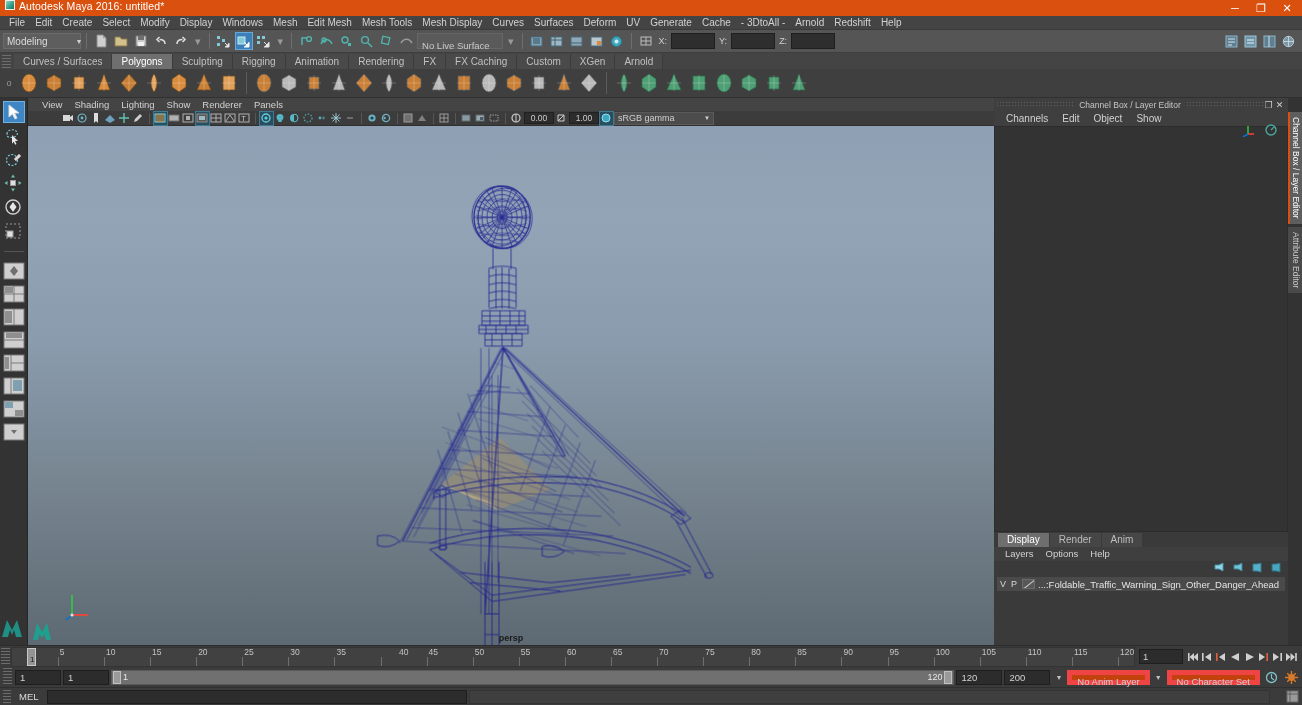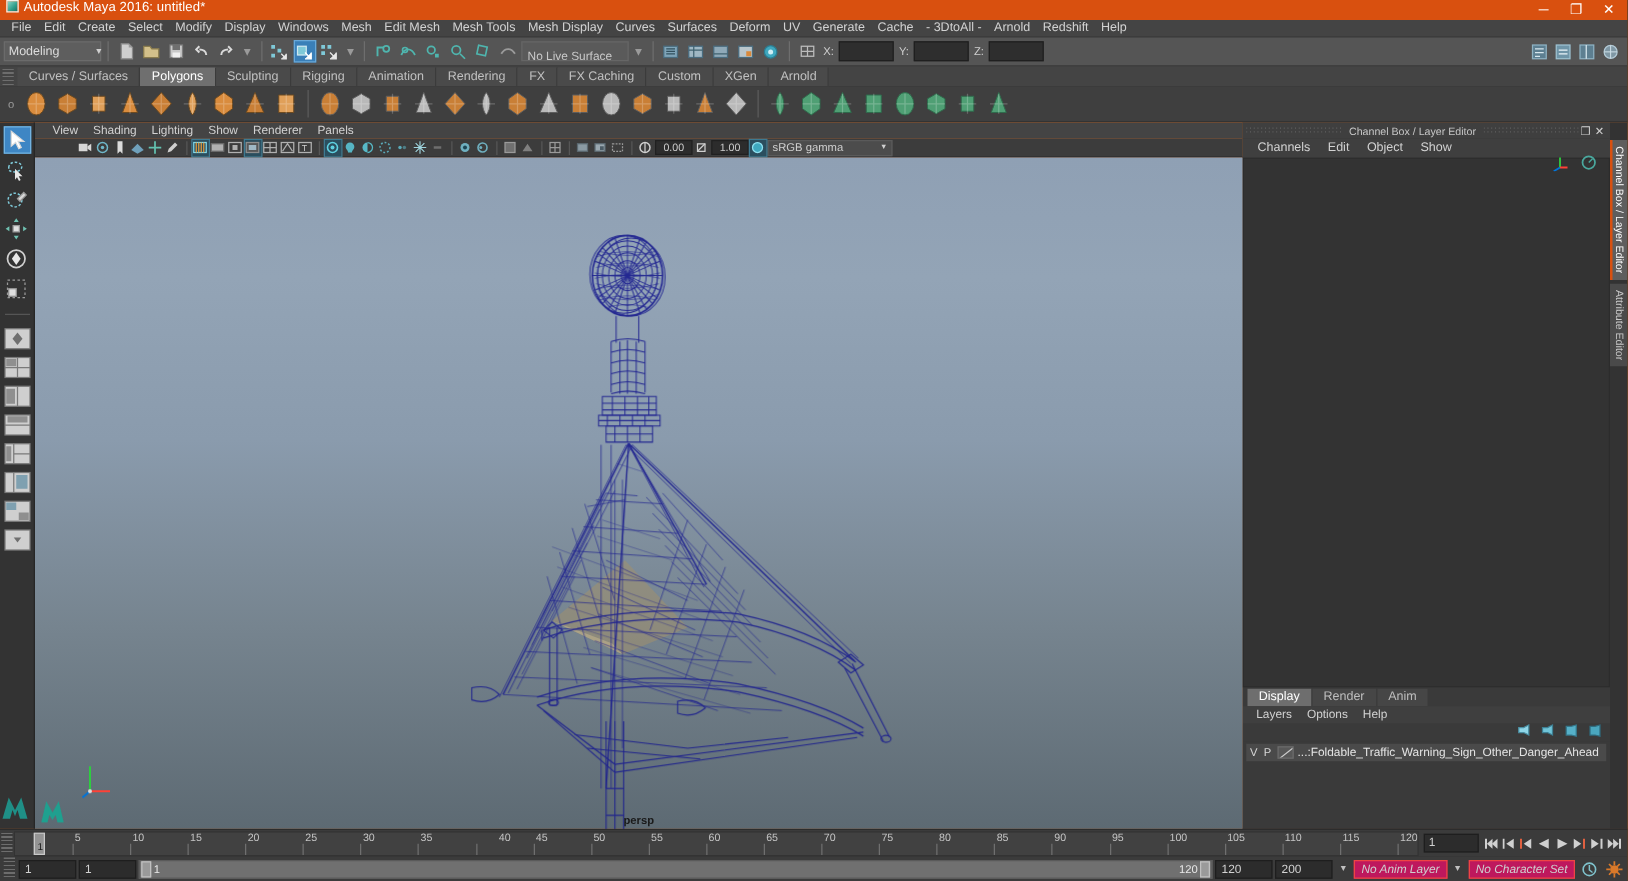--- a/index.html
+++ b/index.html
@@ -217,22 +217,22 @@
   }
   .rg-field { width: 46px; height: 15px; background: #2c2c2c; border: 1px solid #1e1e1e;
     color: #d2d2d2; font-size: 9.5px; padding: 0 4px; line-height: 13px; }
   .rangebar {
     flex: 1 1 auto; height: 15px; background: #707070; border: 1px solid #5a5a5a;
     display: flex; align-items: center; justify-content: space-between; padding: 0 1px;
     font-size: 9px; color: #e8e8e8;
   }
   .rg-handle { width: 8px; height: 13px; background: #9a9a9a; border: 1px solid #c0c0c0; flex: 0 0 8px; }
   .rg-left, .rg-right { display: flex; align-items: center; gap: 2px; }
-  .rg-combo { height: 15px; background: #be185d; border: 1px solid #ef4444; color: #cfcfcf;
-    font-size: 9.5px; padding: 0 5px; line-height: 13px; font-style: italic; }
+  .rg-combo { height: 15px; background: #c2410c; border: 5px solid #ef4444; color: #cfcfcf;
+    font-size: 9.5px; padding: 0 5px; line-height: 13px; }
   .rg-arrow { font-size: 7px; color: #c0c0c0; padding: 0 3px; }
 
   
   .cmd-row {
     height: 18px; flex: 0 0 18px; background: #3b3b3b; display: flex; align-items: center;
     padding-left: 3px; gap: 2px; border-top: 1px solid #2f2f2f;
   }
   .cmd-grip { width: 8px; height: 14px; flex: 0 0 8px;
     background: repeating-linear-gradient(to bottom,#6d6d6d 0 1px, transparent 1px 3px); }
   .cmd-lbl { font-size: 9.5px; color: #dadada; padding: 0 6px; }
@@ -1415,15 +1415,27 @@
         </svg>
     </div>
     <div class="ico">
       <svg width="15" height="15" viewBox="0 0 15 15">
           <circle cx="7.5" cy="7.5" r="3.4" fill="#d9792a"></circle>
           <path d="M7.5 1v3M7.5 11v3M1 7.5h3M11 7.5h3M3.2 3.2l2.1 2.1M9.7 9.7l2.1 2.1M11.8 3.2L9.7 5.3M5.3 9.7l-2.1 2.1" stroke="#d9792a" stroke-width="1.4"></path>
         </svg>
     </div>
   </div>
 
+  <div class="cmd-row">
+    <div class="cmd-grip"></div>
+    <div class="cmd-lbl">MEL</div>
+    <div class="cmd-input"></div>
+    <div class="cmd-out"></div>
+    <div class="cmd-end" style="position:relative;right:auto;margin-right:3px">
+      <svg width="13" height="13" viewBox="0 0 13 13">
+          <rect x="1" y="1" width="11" height="11" fill="#9a9a9a" stroke="#6a6a6a"></rect>
+          <path d="M1 4h11M4 1v11" stroke="#5f5f5f"></path>
+        </svg>
+    </div>
+  </div>
 
 
 </div>
 
 </body></html>

